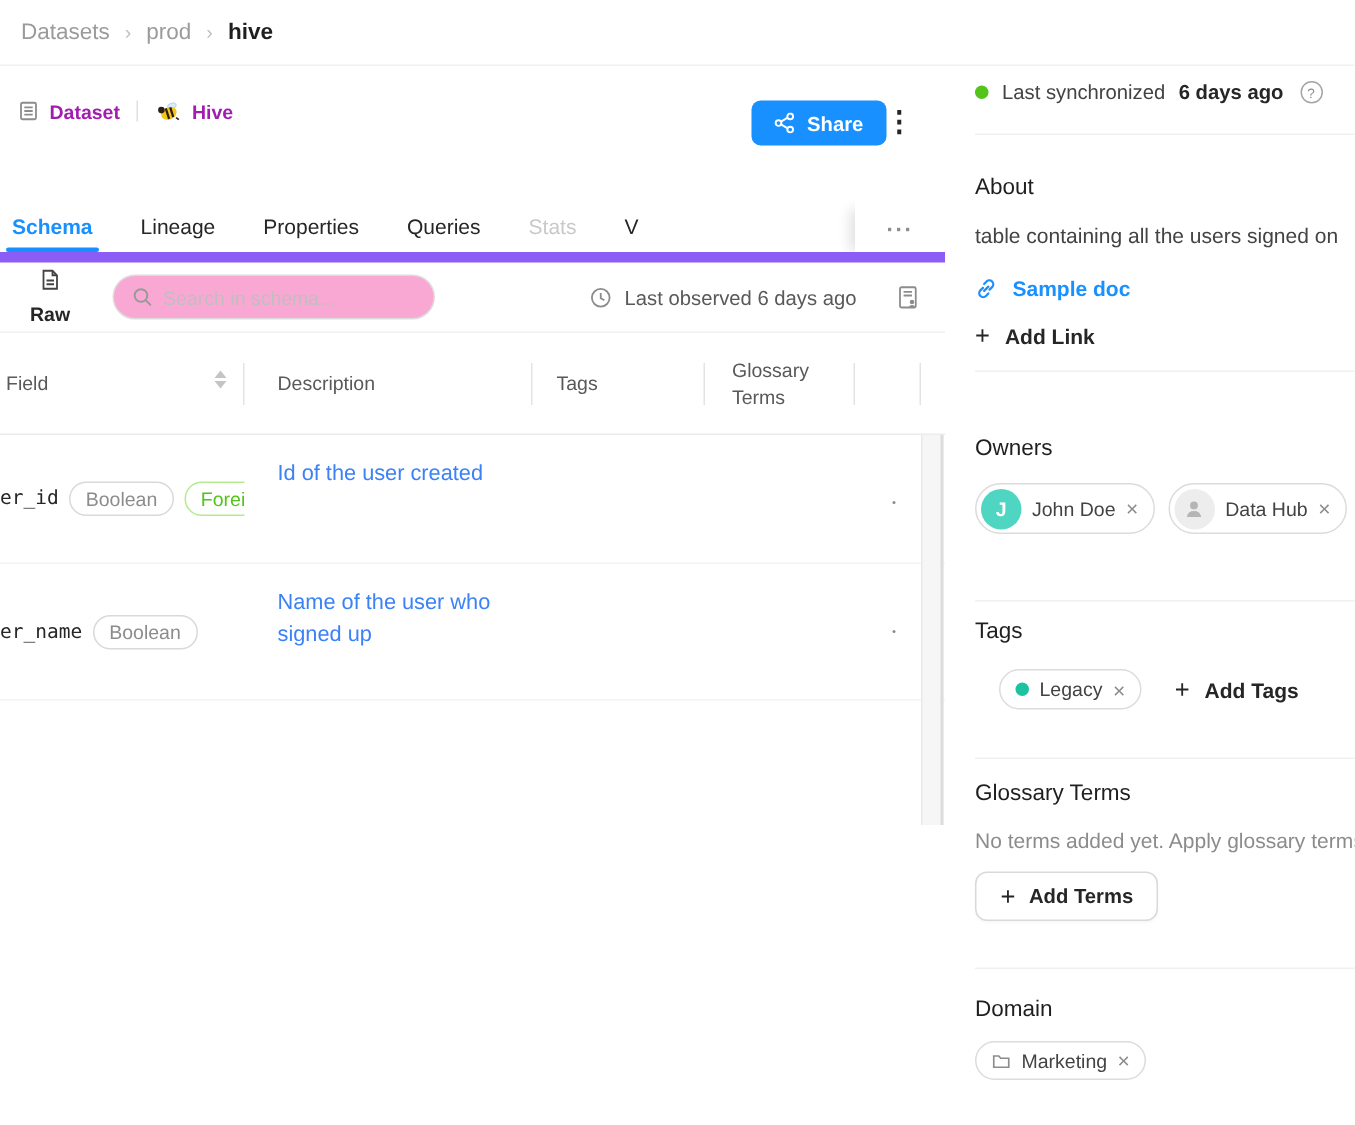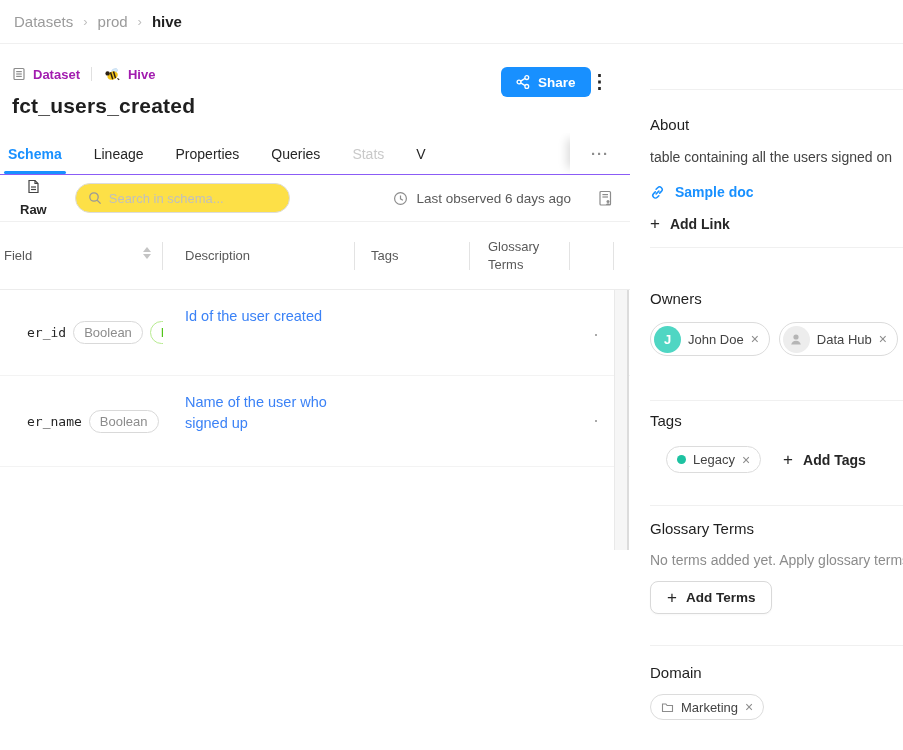--- a/index.html
+++ b/index.html
@@ -23,37 +23,37 @@
   .subtype-row{position:absolute;left:12px;top:22px;display:flex;align-items:center;gap:7px;
     font-size:13px;color:#a21caf;font-weight:600;}
   .subtype-divider{width:1px;height:14px;background:#e0e0e0;margin:0 4px;}
   .entity-title{position:absolute;left:12px;top:50px;font-size:21px;font-weight:700;color:#1f1f1f;letter-spacing:.2px;}
   .share-btn{position:absolute;left:501px;top:23px;height:30px;display:flex;align-items:center;gap:8px;
     background:var(--accent);color:#fff;border:none;border-radius:6px;padding:0 15px;
     font-size:13.5px;font-weight:700;cursor:pointer;font-family:inherit;}
   .kebab{position:absolute;left:590px;top:24px;font-size:19px;font-weight:700;color:#262626;
     background:none;border:none;cursor:pointer;line-height:28px;letter-spacing:0;}
   
-  .tabs{position:absolute;left:0;top:89px;width:630px;height:42px;border-bottom:1px solid #8b5cf6;
+  .tabs{position:absolute;left:0;top:89px;width:630px;height:42px;border-bottom:7px solid #8b5cf6;
     display:flex;align-items:stretch;gap:32px;padding-left:8px;overflow:hidden;}
   .tab{position:relative;display:flex;align-items:center;font-size:14px;color:#262626;font-weight:500;
     cursor:pointer;white-space:nowrap;background:none;border:none;font-family:inherit;}
   .tab.active{color:var(--accent);font-weight:600;}
   .tab.active::after{content:"";position:absolute;left:-4px;right:-4px;bottom:0;height:3px;background:var(--accent);border-radius:2px;}
   .tab.disabled{color:#c9c9c9;cursor:default;}
   .tab-overflow{position:absolute;right:0;top:0;width:60px;height:41px;background:#fff;
     box-shadow:-9px 0 9px -6px rgba(0,0,0,.14);display:flex;align-items:center;justify-content:center;
     color:#8c8c8c;font-size:15px;letter-spacing:1px;border:none;cursor:pointer;font-weight:700;}
   
   .toolbar{position:absolute;left:0;top:131px;width:630px;height:47px;border-bottom:1px solid #f0f0f0;
     display:flex;align-items:center;padding:0 16px;}
   .raw-toggle{display:flex;align-items:center;gap:8px;font-size:13px;font-weight:700;color:#262626;
     background:none;border:none;cursor:pointer;font-family:inherit;margin-left:4px;flex-direction:column;}
   .search-box{margin-left:28px;width:215px;height:30px;border:1px solid #dcdcdc;border-radius:15px;
-    display:flex;align-items:center;gap:7px;padding:0 12px;background:#fde047;}
+    display:flex;align-items:center;gap:7px;padding:0 12px;background:#f9a8d4;}
   .search-box input{border:none;outline:none;flex:1;font-size:13px;color:#262626;font-family:inherit;min-width:0;background:transparent;}
   .search-box input::placeholder{color:#bfbfbf;}
   .toolbar-right{margin-left:auto;display:flex;align-items:center;gap:26px;}
   .last-observed{display:flex;align-items:center;gap:8px;font-size:13.5px;color:#595959;}
   .audit-btn{background:none;border:none;cursor:pointer;display:flex;align-items:center;}
   
   .thead{position:absolute;left:0;top:178px;width:630px;height:68px;border-bottom:1px solid #ececec;
     display:flex;font-size:13px;color:#595959;}
   .th{position:relative;display:flex;align-items:center;line-height:18px;}
   .th .divider{position:absolute;right:0;top:20px;height:28px;width:1px;background:#e3e3e3;}
@@ -62,21 +62,21 @@
   .th-tags{width:115px;padding-left:16px;}
   .th-gloss{width:100px;padding-left:18px;}
   .th-extra{width:44px;}
   .sort-icon{position:absolute;left:143px;top:25px;display:flex;flex-direction:column;gap:2px;cursor:pointer;}
   .sort-icon .up{width:0;height:0;border-left:4px solid transparent;border-right:4px solid transparent;border-bottom:5px solid #c4c4c4;}
   .sort-icon .down{width:0;height:0;border-left:4px solid transparent;border-right:4px solid transparent;border-top:5px solid #c4c4c4;}
   .trow{position:absolute;left:0;width:630px;display:flex;border-bottom:1px solid #f3f3f3;background:#fff;}
   .trow.r0{top:246px;height:86px;}
   .trow.r1{top:332px;height:91px;}
   .cell-field{width:163px;display:flex;align-items:center;overflow:hidden;white-space:nowrap;}
-  .field-name{font-family:"DejaVu Sans Mono","Liberation Mono",monospace;font-size:13px;color:#262626;padding-left:27px;}
+  .field-name{font-family:"DejaVu Sans Mono","Liberation Mono",monospace;font-size:13px;color:#262626;}
   .badge{display:inline-flex;align-items:center;margin-left:7px;padding:3px 10px;border-radius:12px;
     font-size:13px;white-space:nowrap;flex:0 0 auto;}
   .badge.gray{border:1px solid #d9d9d9;color:#8c8c8c;background:#fff;}
   .badge.green{border:1px solid var(--tag-green-border);color:var(--tag-green-text);background:#fff;}
   .cell-desc{width:192px;padding:16px 10px 0 22px;font-size:14.5px;color:#3b82f6;line-height:21px;}
   .cell-tags{width:115px;}
   .cell-gloss{width:100px;}
   .cell-extra{width:44px;position:relative;}
   .row-dot{position:absolute;left:25px;top:44px;width:2px;height:2px;background:#8c8c8c;border-radius:50%;}
   .scroll-strip{position:absolute;left:614px;top:246px;width:15px;height:260px;background:#f6f6f6;
@@ -160,21 +160,20 @@
           <circle cx="3" cy="7" r="1.9"></circle>
           <circle cx="10.8" cy="11.4" r="1.9"></circle>
         <line x1="4.7" y1="6.1" x2="9.1" y2="3.4"></line>
           <line x1="4.7" y1="7.9" x2="9.1" y2="10.6"></line>
       </svg>
     </span>
     <span>Share</span>
   </button>
   <button class="kebab">⋮</button>
 
-  <h1 class="entity-title">fct_users_created</h1>
 
   <div class="tabs">
     <button class="tab active">Schema</button>
     <button class="tab">Lineage</button>
     <button class="tab">Properties</button>
     <button class="tab">Queries</button>
     <button class="tab disabled">Stats</button>
     <button class="tab">V</button>
     <button class="tab-overflow">···</button>
   </div>
@@ -273,20 +272,26 @@
     <div class="cell-extra">
         <span class="row-dot"></span>
       </div>
   </div>
 
   <div class="scroll-strip"></div>
 </div>
 
 <aside class="sidebar">
 
+  <div class="sync-row">
+    <span class="sync-dot"></span>
+    <span>Last synchronized</span>
+    <span class="sync-value">6 days ago</span>
+    <span class="help-icon">?</span>
+  </div>
   <div class="sb-divider" style="top:45px"></div>
 
   <h2 class="sb-title" style="top:72px">About</h2>
   <p class="sb-text" style="top:105px;color:#434343">table containing all the users signed on</p>
   <button class="doc-link" style="top:140px">
     <span>
       <svg width="15" height="15" viewBox="0 0 15 15" fill="none" stroke="#1890ff" stroke-width="1.5" stroke-linecap="round">
         <path d="M6.1 8.9 L8.9 6.1"></path>
         <path d="M5.3 6.9 L3.6 8.6 a2.6 2.6 0 0 0 3.7 3.7 L8.9 10.7"></path>
         <path d="M9.7 8.1 L11.4 6.4 a2.6 2.6 0 0 0 -3.7 -3.7 L6.1 4.3"></path>

